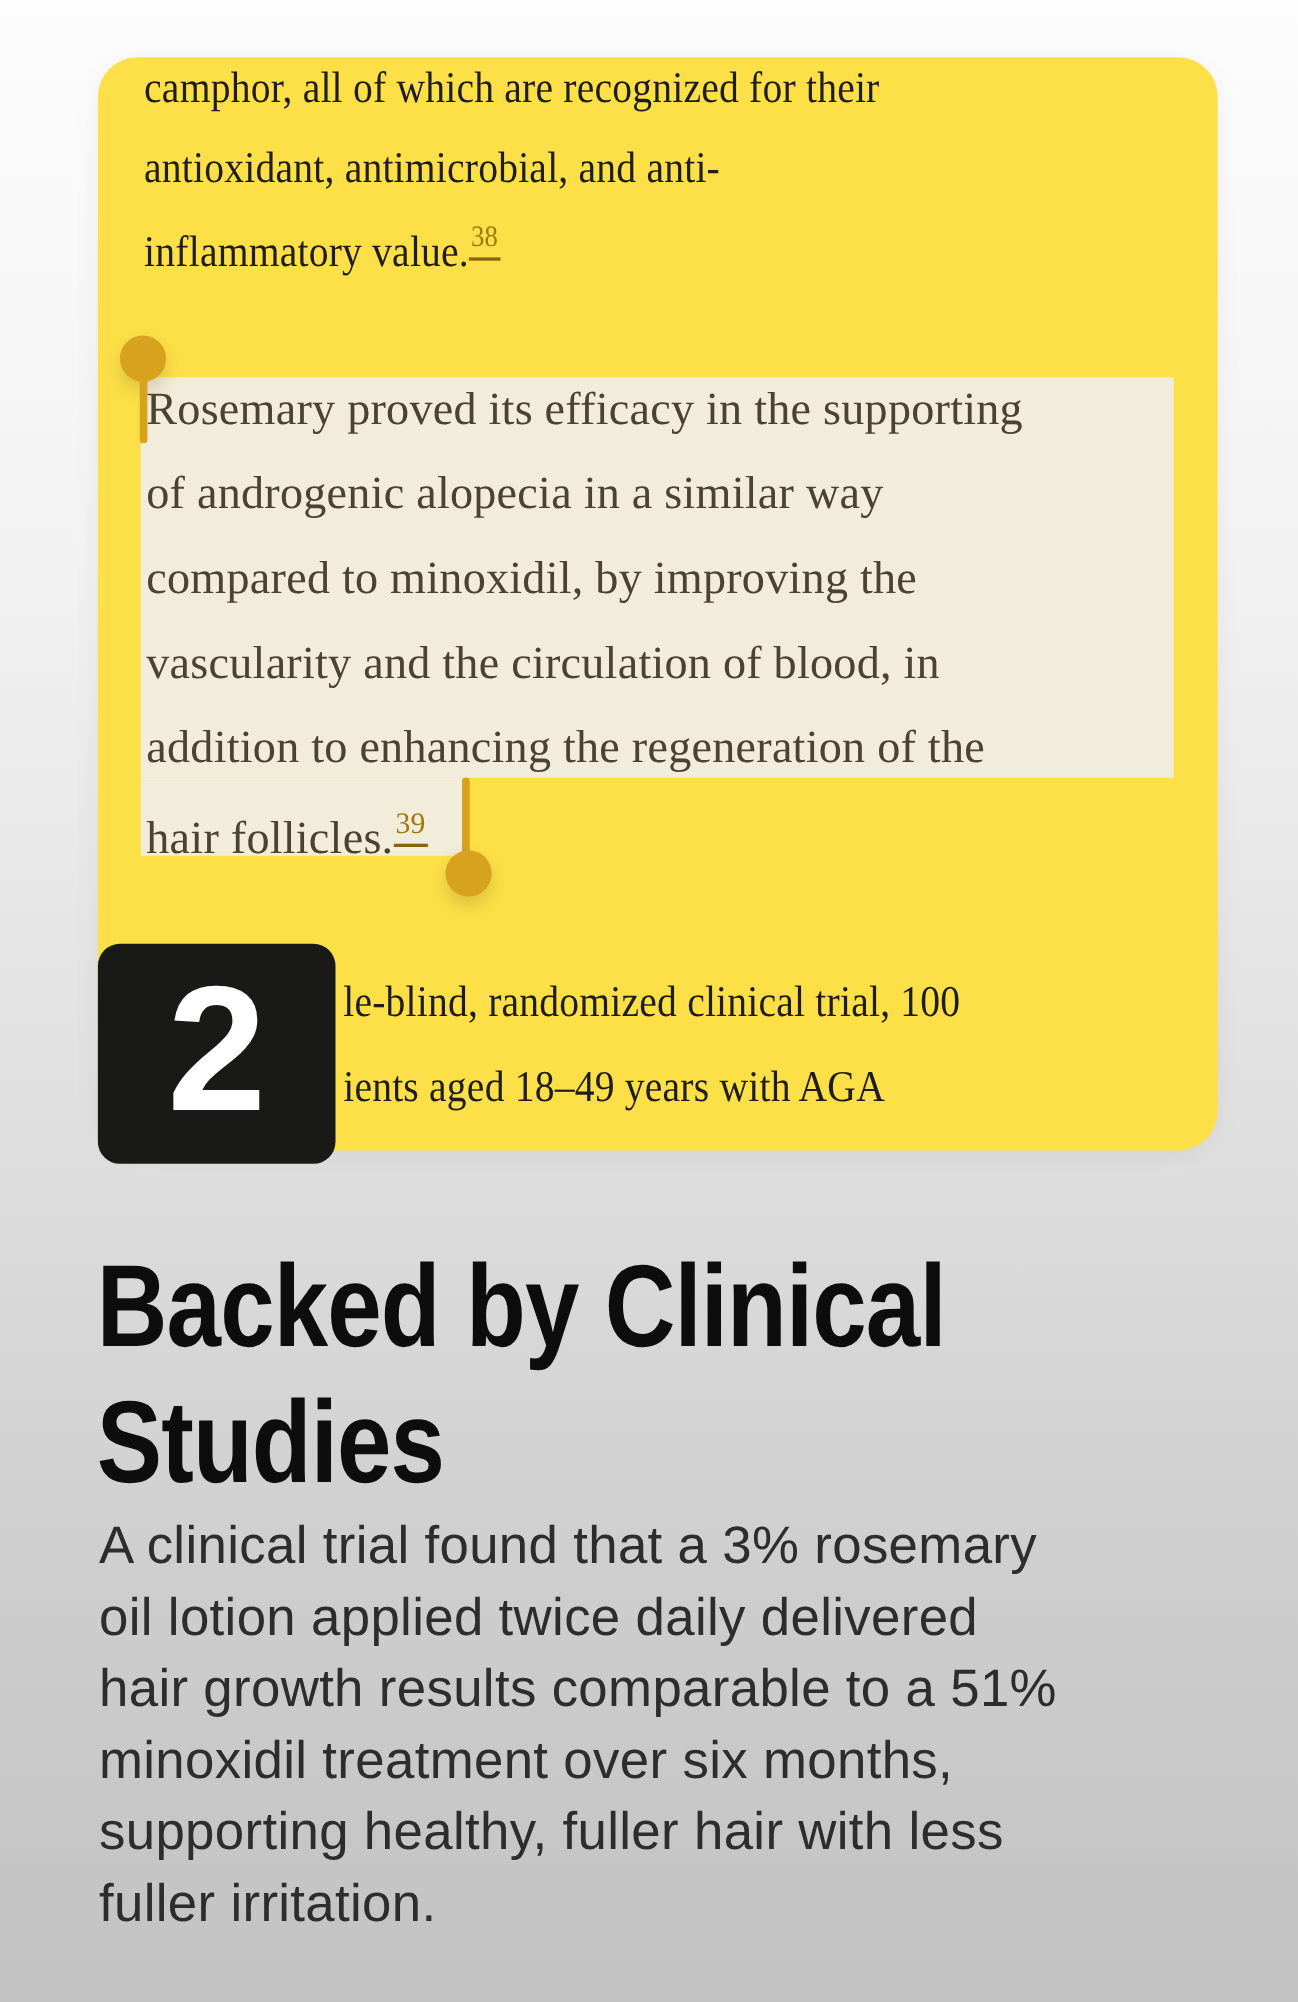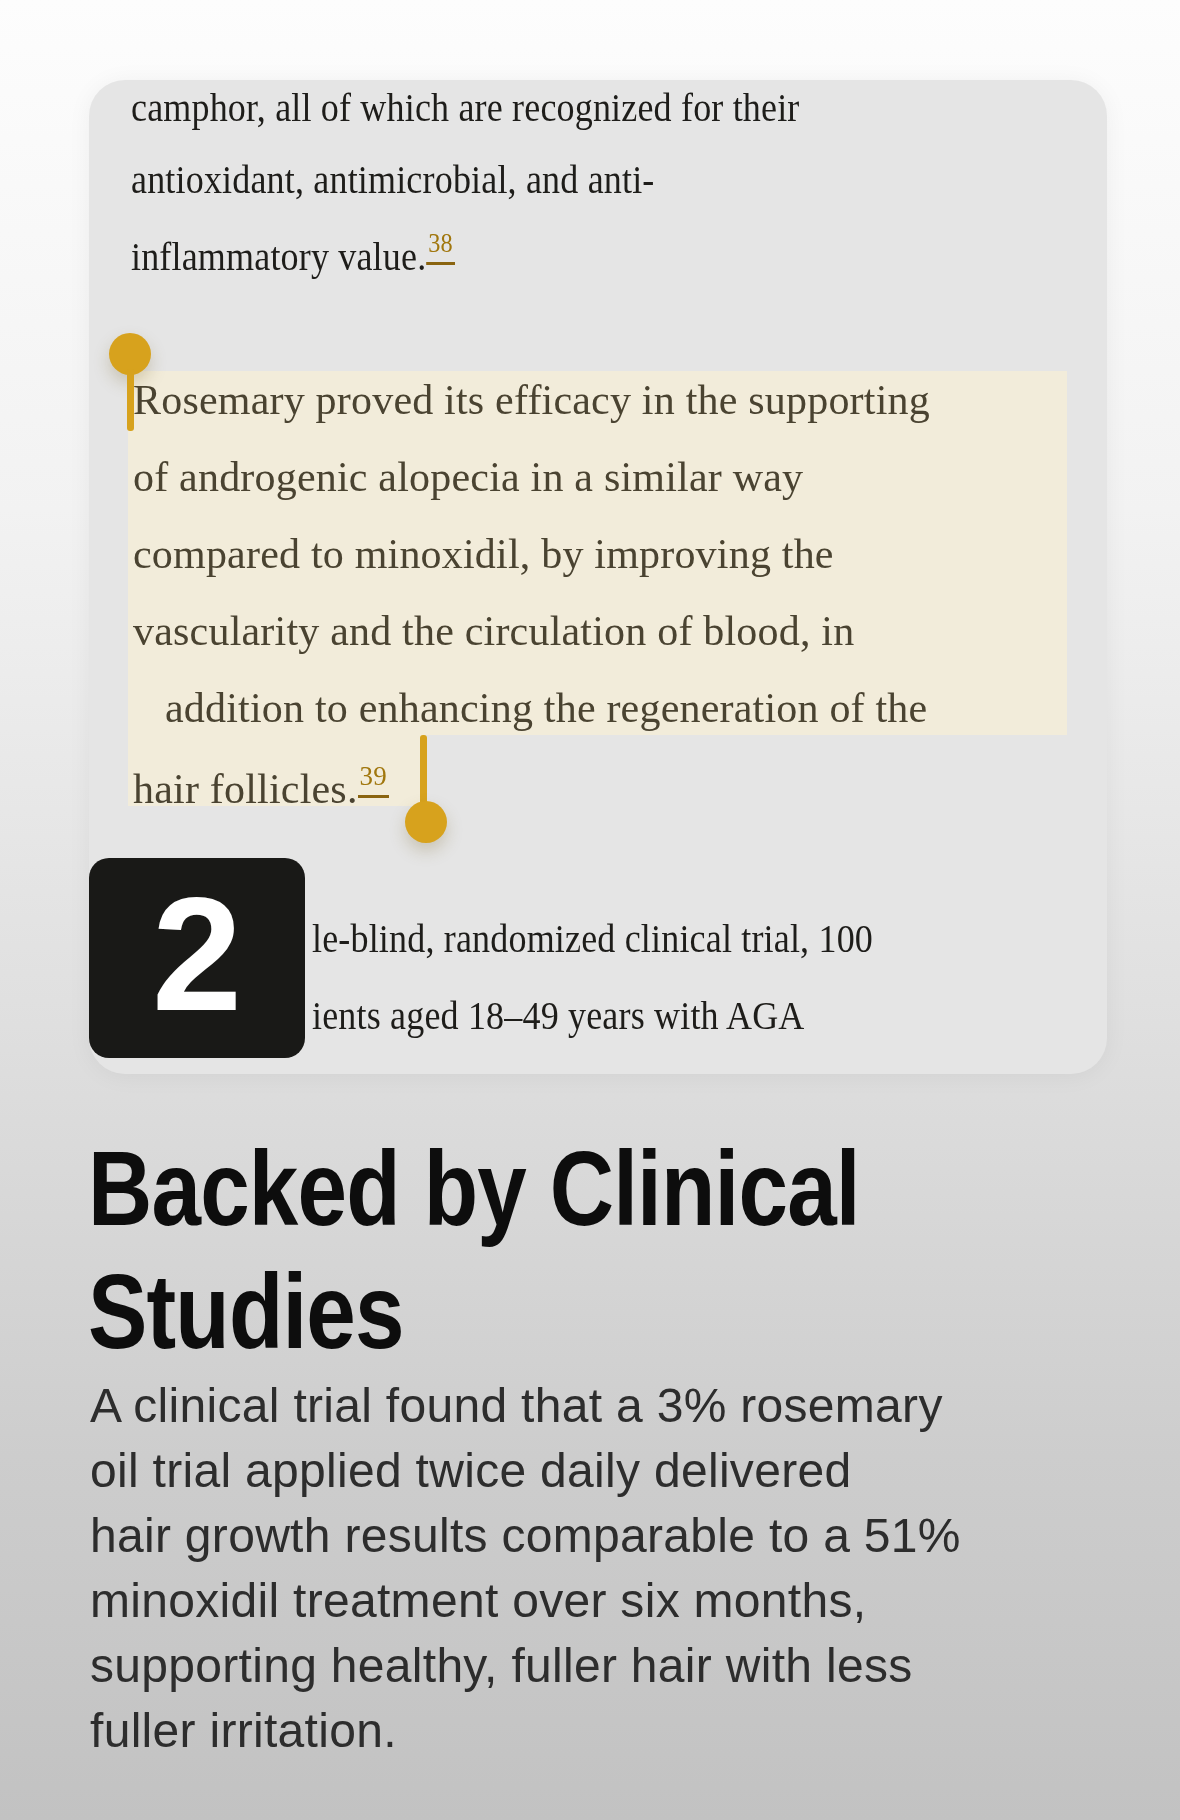--- a/index.html
+++ b/index.html
@@ -4,22 +4,22 @@
 <style>
   html,body{margin:0;padding:0;}
   body{
     width:1180px;height:1820px;position:relative;overflow:hidden;
     background:linear-gradient(180deg,#fdfdfd 0%,#f2f2f2 28%,#e0e0e0 55%,#cdcdcd 80%,#c2c2c2 100%);
     font-family:"Liberation Sans",sans-serif;
   }
   .abs{position:absolute;}
   
   .reader-card{
-    left:89px;top:80px;width:1018px;height:994px;
-    background:#e5e5e5;border-radius:36px;overflow:hidden;
+    left:89px;top:52px;width:1018px;height:994px;
+    background:#fde047;border-radius:36px;overflow:hidden;
     box-shadow:0 2px 24px rgba(0,0,0,0.05);
   }
   .serif-line{
     position:absolute;white-space:nowrap;
     font-family:"Liberation Serif",serif;font-size:40px;color:#1e1d1a;
     transform:scaleX(0.9);transform-origin:0 0;letter-spacing:0.2px;
   }
   .quote-line{
     position:absolute;white-space:nowrap;
     font-family:"Liberation Serif",serif;font-size:42px;color:#4a4331;
@@ -68,21 +68,21 @@
   <div class="serif-line" style="left:42px;top:4px;">camphor, all of which are recognized for their</div>
   <div class="serif-line" style="left:42px;top:76px;">antioxidant, antimicrobial, and anti-</div>
   <div class="serif-line" style="left:42px;top:148px;">
     <span>inflammatory value.</span><span class="footnote fn-gold">38</span>
   </div>
 
   <div class="quote-line" style="left:44px;top:296px;">Rosemary proved its efficacy in the supporting</div>
   <div class="quote-line" style="left:44px;top:450px;">compared to minoxidil, by improving the</div>
   <div class="quote-line" style="left:44px;top:373px;">of androgenic alopecia in a similar way</div>
   <div class="quote-line" style="left:44px;top:527px;">vascularity and the circulation of blood, in</div>
-  <div class="quote-line" style="left:44px;top:604px;margin-left:32px;">addition to enhancing the regeneration of the</div>
+  <div class="quote-line" style="left:44px;top:604px;">addition to enhancing the regeneration of the</div>
   <div class="quote-line" style="left:44px;top:681px;">
     <span>hair follicles.</span><span class="footnote fn-gold">39</span>
   </div>
 
   <div class="abs handle-dot" style="left:20px;top:253px;"></div>
   <div class="abs handle-bar" style="left:38px;top:289px;height:62px;"></div>
 
   <div class="abs handle-bar" style="left:331px;top:655px;height:79px;"></div>
   <div class="abs handle-dot" style="left:316px;top:721px;"></div>
 
@@ -92,17 +92,17 @@
 </div>
 
 <div class="abs step-badge">
   <span>2</span>
 </div>
 
 <div class="heading-line" style="top:1128px;">Backed by Clinical</div>
 <div class="heading-line" style="top:1251px;">Studies</div>
 
 <div class="body-line" style="top:1378px;">A clinical trial found that a 3% rosemary</div>
-<div class="body-line" style="top:1443px;">oil trial applied twice daily delivered</div>
+<div class="body-line" style="top:1443px;">oil lotion applied twice daily delivered</div>
 <div class="body-line" style="top:1508px;">hair growth results comparable to a 51%</div>
 <div class="body-line" style="top:1573px;">minoxidil treatment over six months,</div>
 <div class="body-line" style="top:1638px;">supporting healthy, fuller hair with less</div>
 <div class="body-line" style="top:1703px;">fuller irritation.</div>
 
 </body></html>

